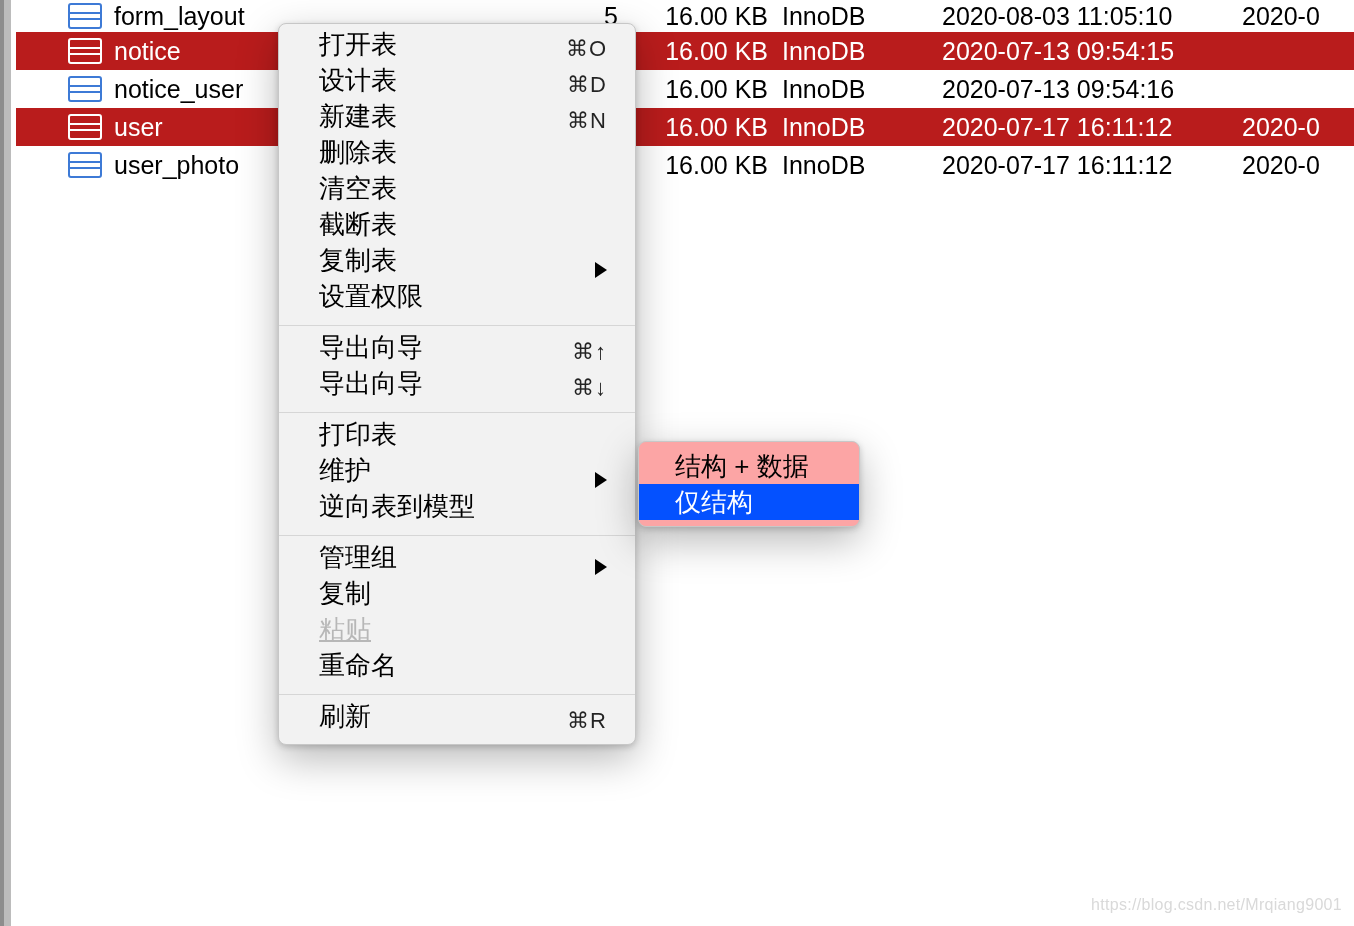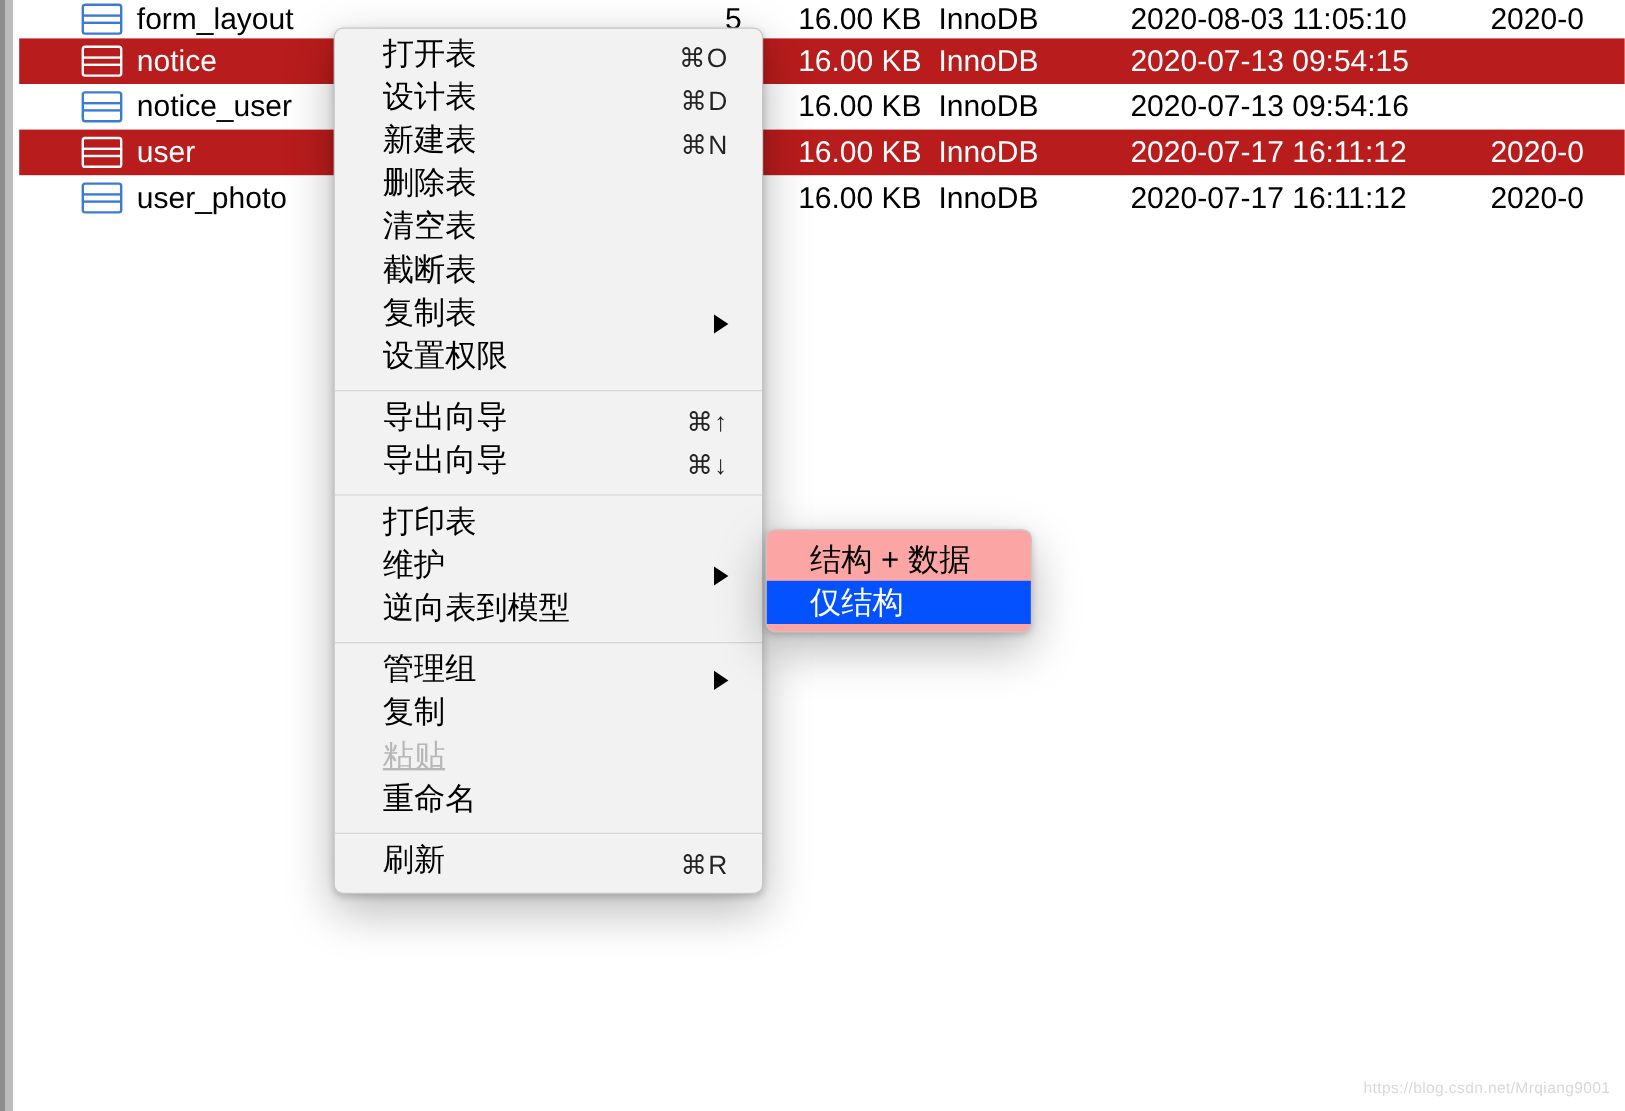--- a/index.html
+++ b/index.html
@@ -90,21 +90,21 @@
     border-radius: 8px;
     box-shadow: 0 14px 40px rgba(0,0,0,.28), 0 2px 6px rgba(0,0,0,.18);
     padding: 6px 0;
     font-size: 26px;
   }
   .sub-item { padding: 4px 22px 4px 36px; height:36px; display:flex; align-items:center; }
   .sub-item.sel { background:#0451ff; color:#fff; }
 
   .watermark {
     position:absolute; right:12px; bottom:12px;
-    font-size:13px; color:#d9d9d9; letter-spacing:.3px;
+    font-size:16px; color:#d9d9d9; letter-spacing:.3px;
   }
 </style>
 </head>
 <body>
 
 <div class="left-border"></div>
 
 <div class="table-area">
   <div class="table-row" style="height:32px;overflow:hidden;">
     <div class="name-cell">

